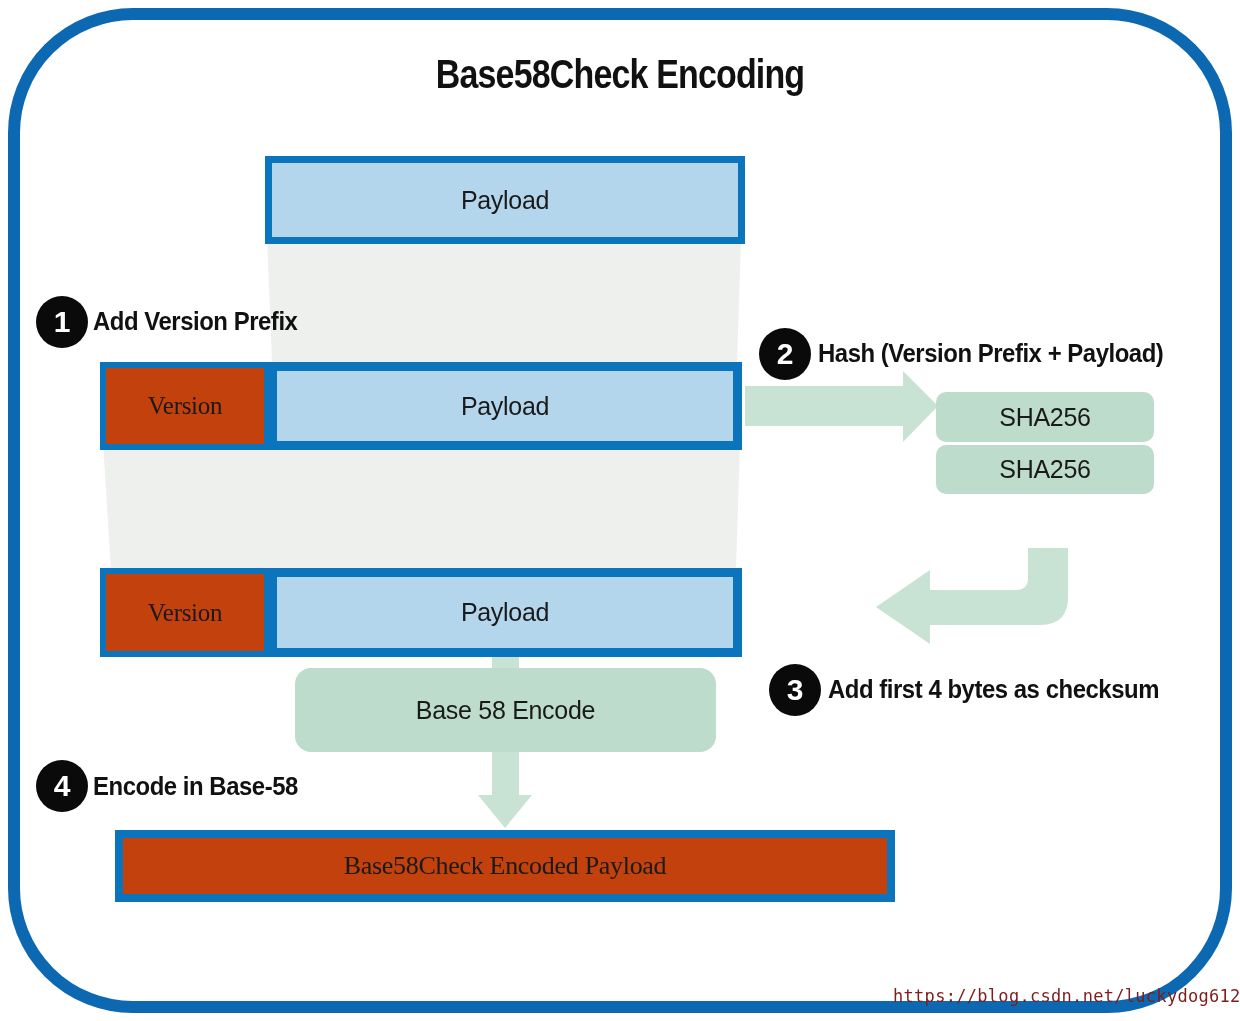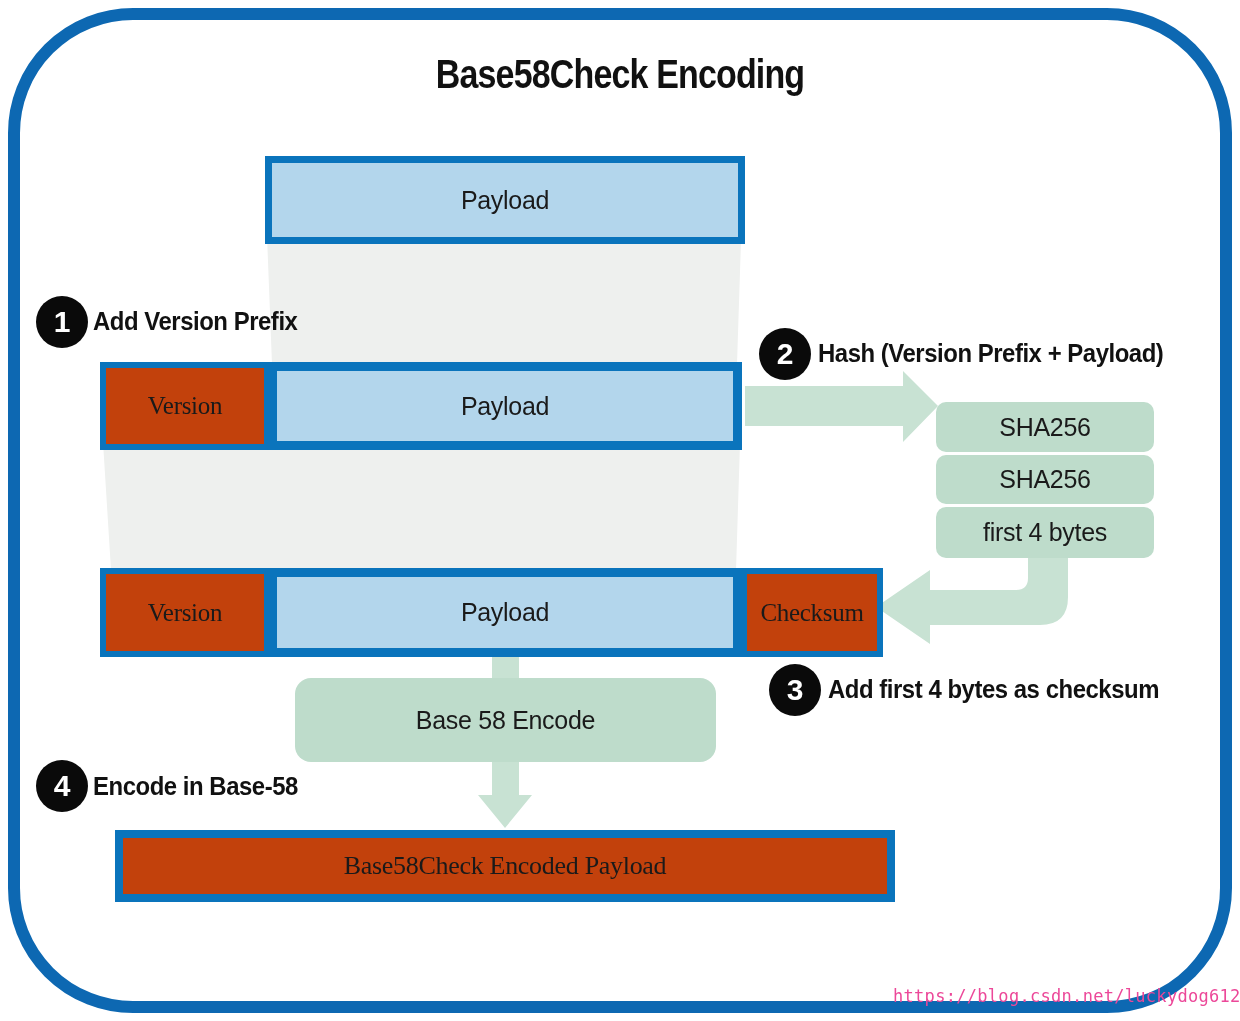--- a/index.html
+++ b/index.html
@@ -18,41 +18,41 @@
     font-size:40px;font-weight:bold;letter-spacing:-1px;color:#111;
     transform:scaleX(0.85);z-index:3;
   }
   .box{
     position:absolute;box-sizing:border-box;display:flex;align-items:center;
     justify-content:center;font-size:25px;letter-spacing:-0.3px;color:#1a1a1a;
     z-index:2;
   }
   .blue-fill{background:#b3d6ec;}
   .white-fill{background:#c2410c;font-family:Liberation Serif, serif;}
-  .green-fill{background:#bedccb;margin-top:10px;}
+  .green-fill{background:#bedccb;}
   .b6{border:6px solid #0a74bc;}
   .b7{border:7px solid #0a74bc;}
   .b8{border:8px solid #0a74bc;}
   .b9{border:9px solid #0a74bc;}
   .r10{border-radius:10px;}
   .r16{border-radius:16px;}
   .step-circle{
     position:absolute;width:52px;height:52px;border-radius:50%;
     background:#0a0a0a;color:#ffffff;display:flex;align-items:center;
     justify-content:center;font-size:30px;font-weight:bold;z-index:3;
   }
   .step-label{
     position:absolute;font-size:26px;font-weight:bold;letter-spacing:-0.5px;
     color:#111;z-index:3;white-space:nowrap;
     transform:scaleX(0.92);transform-origin:left center;line-height:32px;
   }
   .watermark{
     position:absolute;left:893px;top:986px;z-index:6;
     font-family:"DejaVu Sans Mono",monospace;font-size:17px;
-    letter-spacing:0.3px;color:#ec4899;white-space:nowrap;
+    letter-spacing:0.3px;color:#7f1d1d;white-space:nowrap;
   }
 </style>
 </head>
 <body>
 
 <div class="canvas">
 
   <div class="frame"></div>
 
   <svg class="svg-layer" width="1240" height="1021" viewBox="0 0 1240 1021">
@@ -82,32 +82,26 @@
   <div class="box blue-fill b9" style="left:268px;top:362px;width:474px;height:88px;">
     <span>Payload</span>
   </div>
 
   <div class="box green-fill r10" style="left:936px;top:392px;width:218px;height:50px;">
     <span>SHA256</span>
   </div>
   <div class="box green-fill r10" style="left:936px;top:445px;width:218px;height:49px;">
     <span>SHA256</span>
   </div>
-  <div class="box green-fill r10" style="left:936px;top:497px;width:218px;height:51px;">
-    <span>first 4 bytes</span>
-  </div>
 
   <div class="box white-fill b6" style="left:100px;top:568px;width:170px;height:89px;">
     <span>Version</span>
   </div>
   <div class="box blue-fill b9" style="left:268px;top:568px;width:474px;height:89px;">
     <span>Payload</span>
-  </div>
-  <div class="box white-fill b6" style="left:741px;top:568px;width:142px;height:89px;">
-    <span>Checksum</span>
   </div>
 
   <div class="box green-fill r16" style="left:295px;top:668px;width:421px;height:84px;">
     <span>Base 58 Encode</span>
   </div>
 
   <div class="box white-fill b8" style="left:115px;top:830px;width:780px;height:72px;font-size:26px;">
     <span>Base58Check Encoded Payload</span>
   </div>
 

